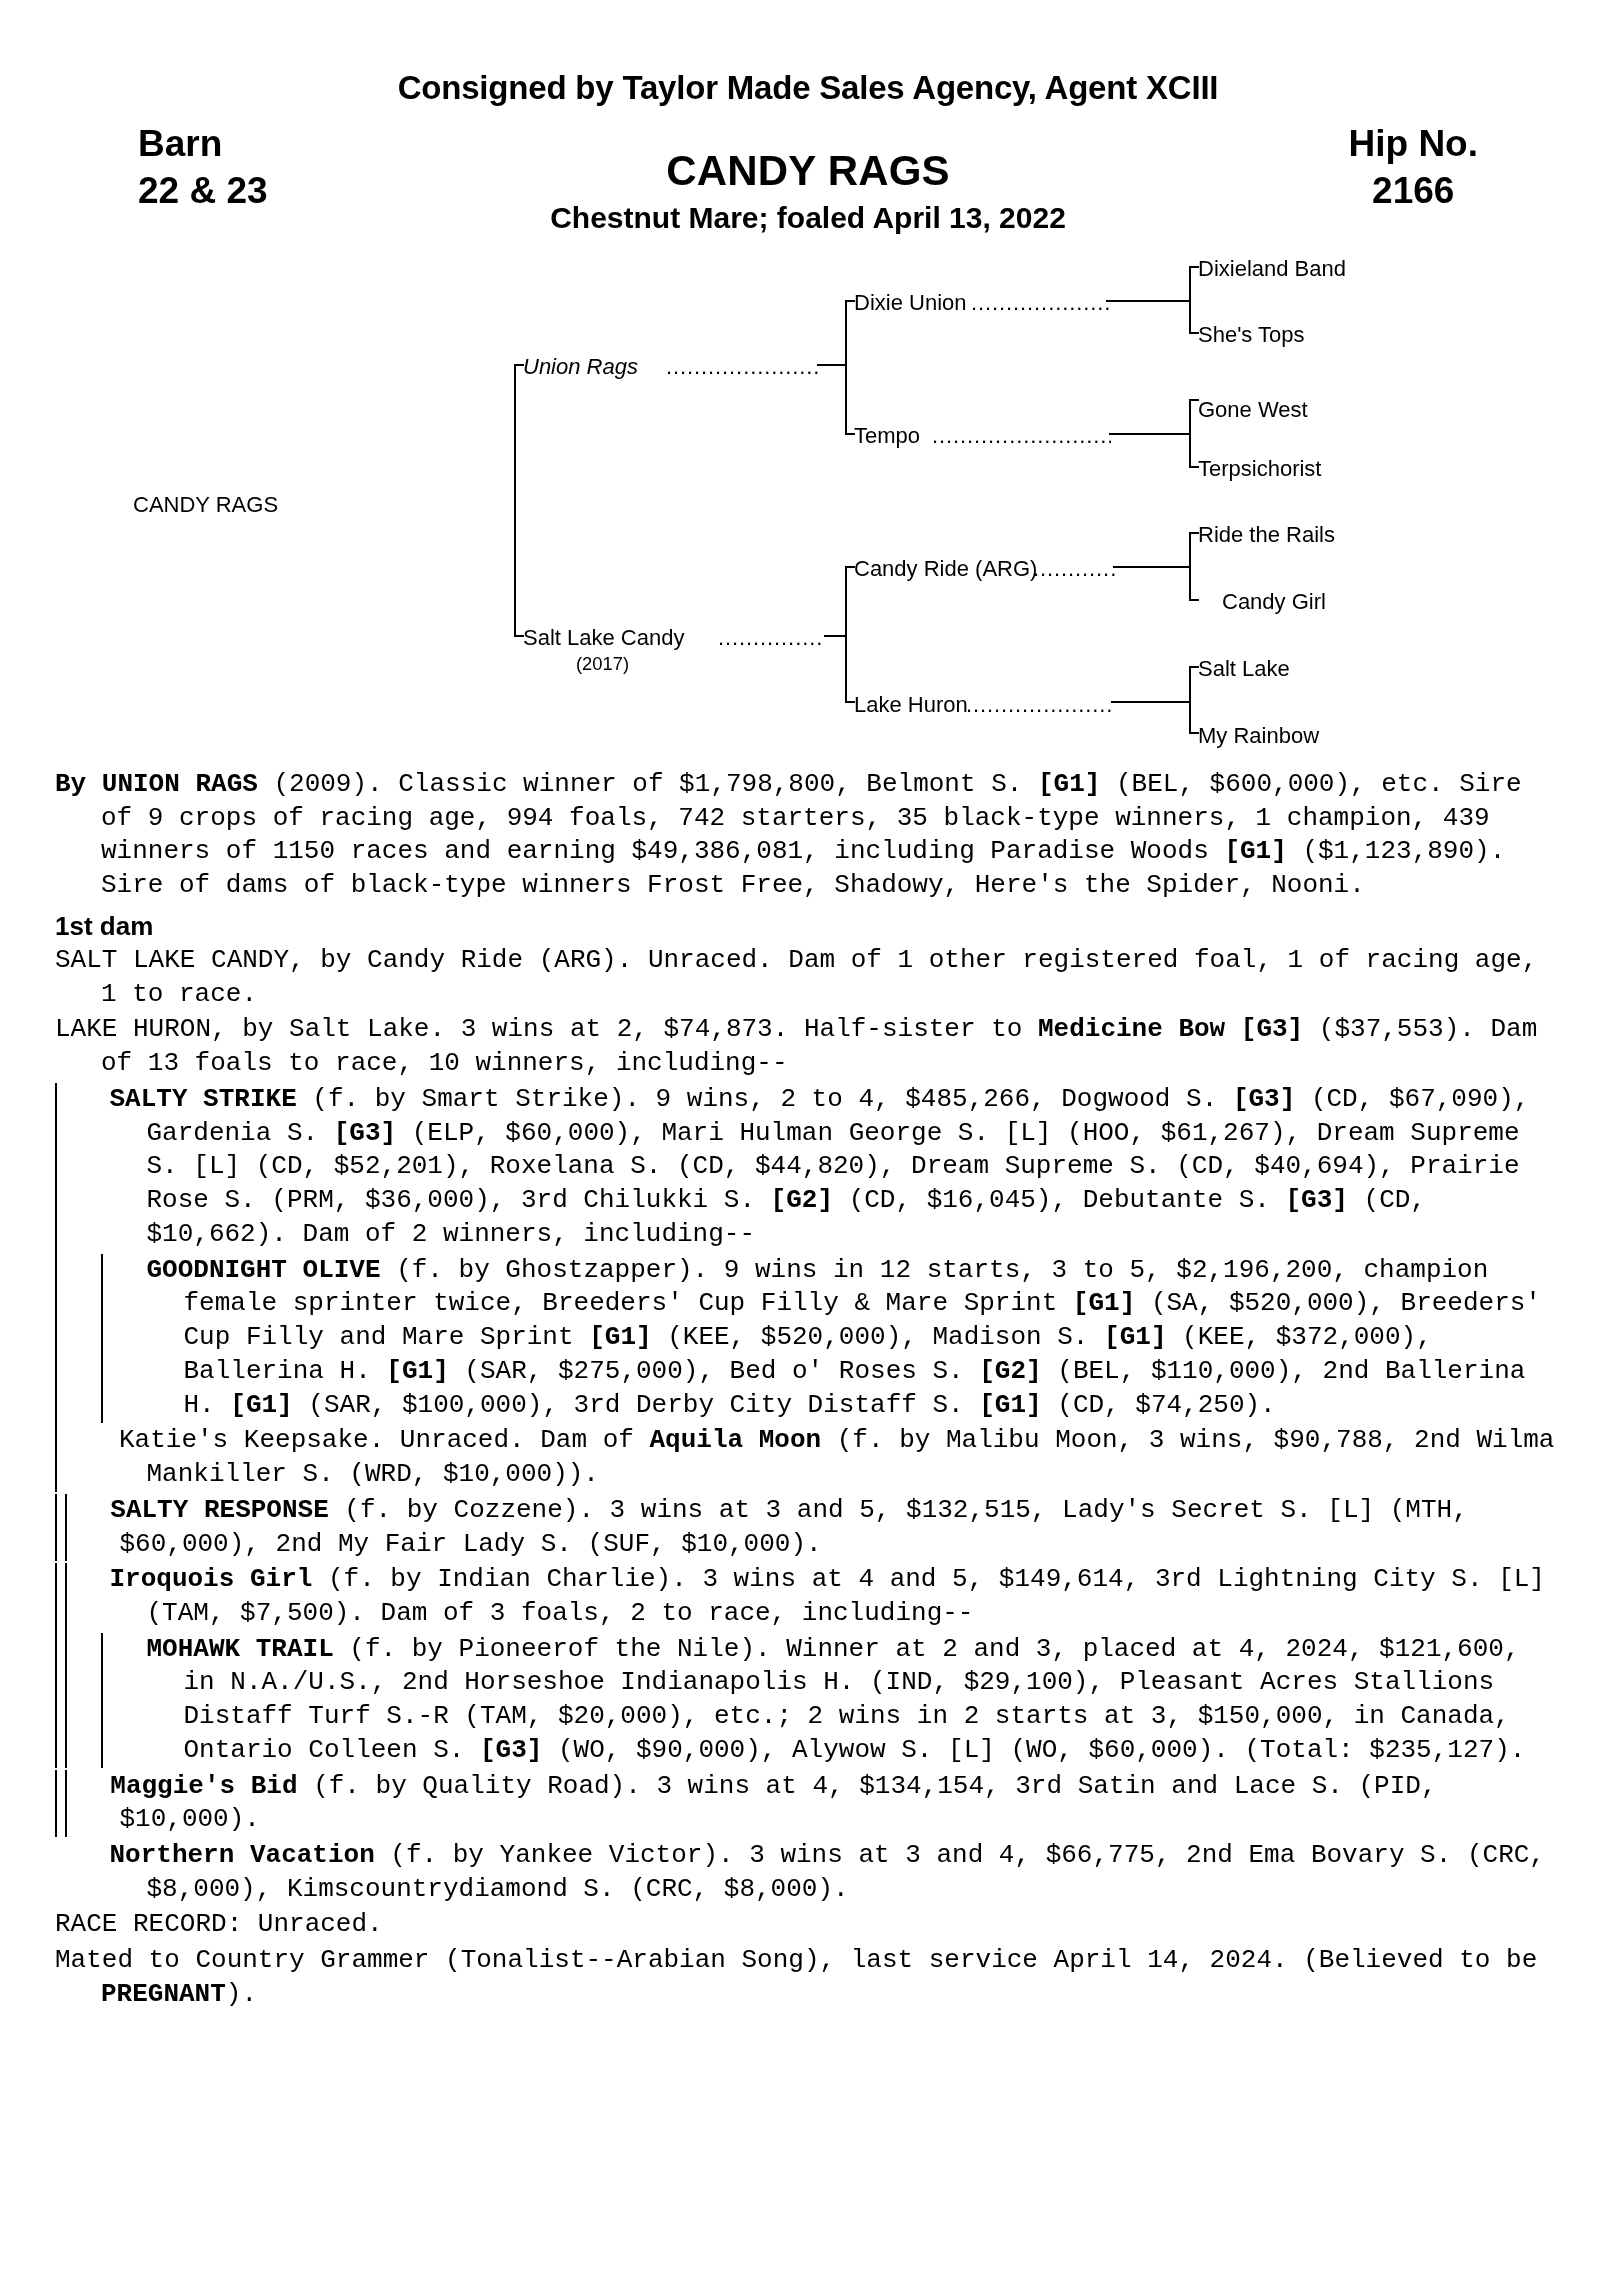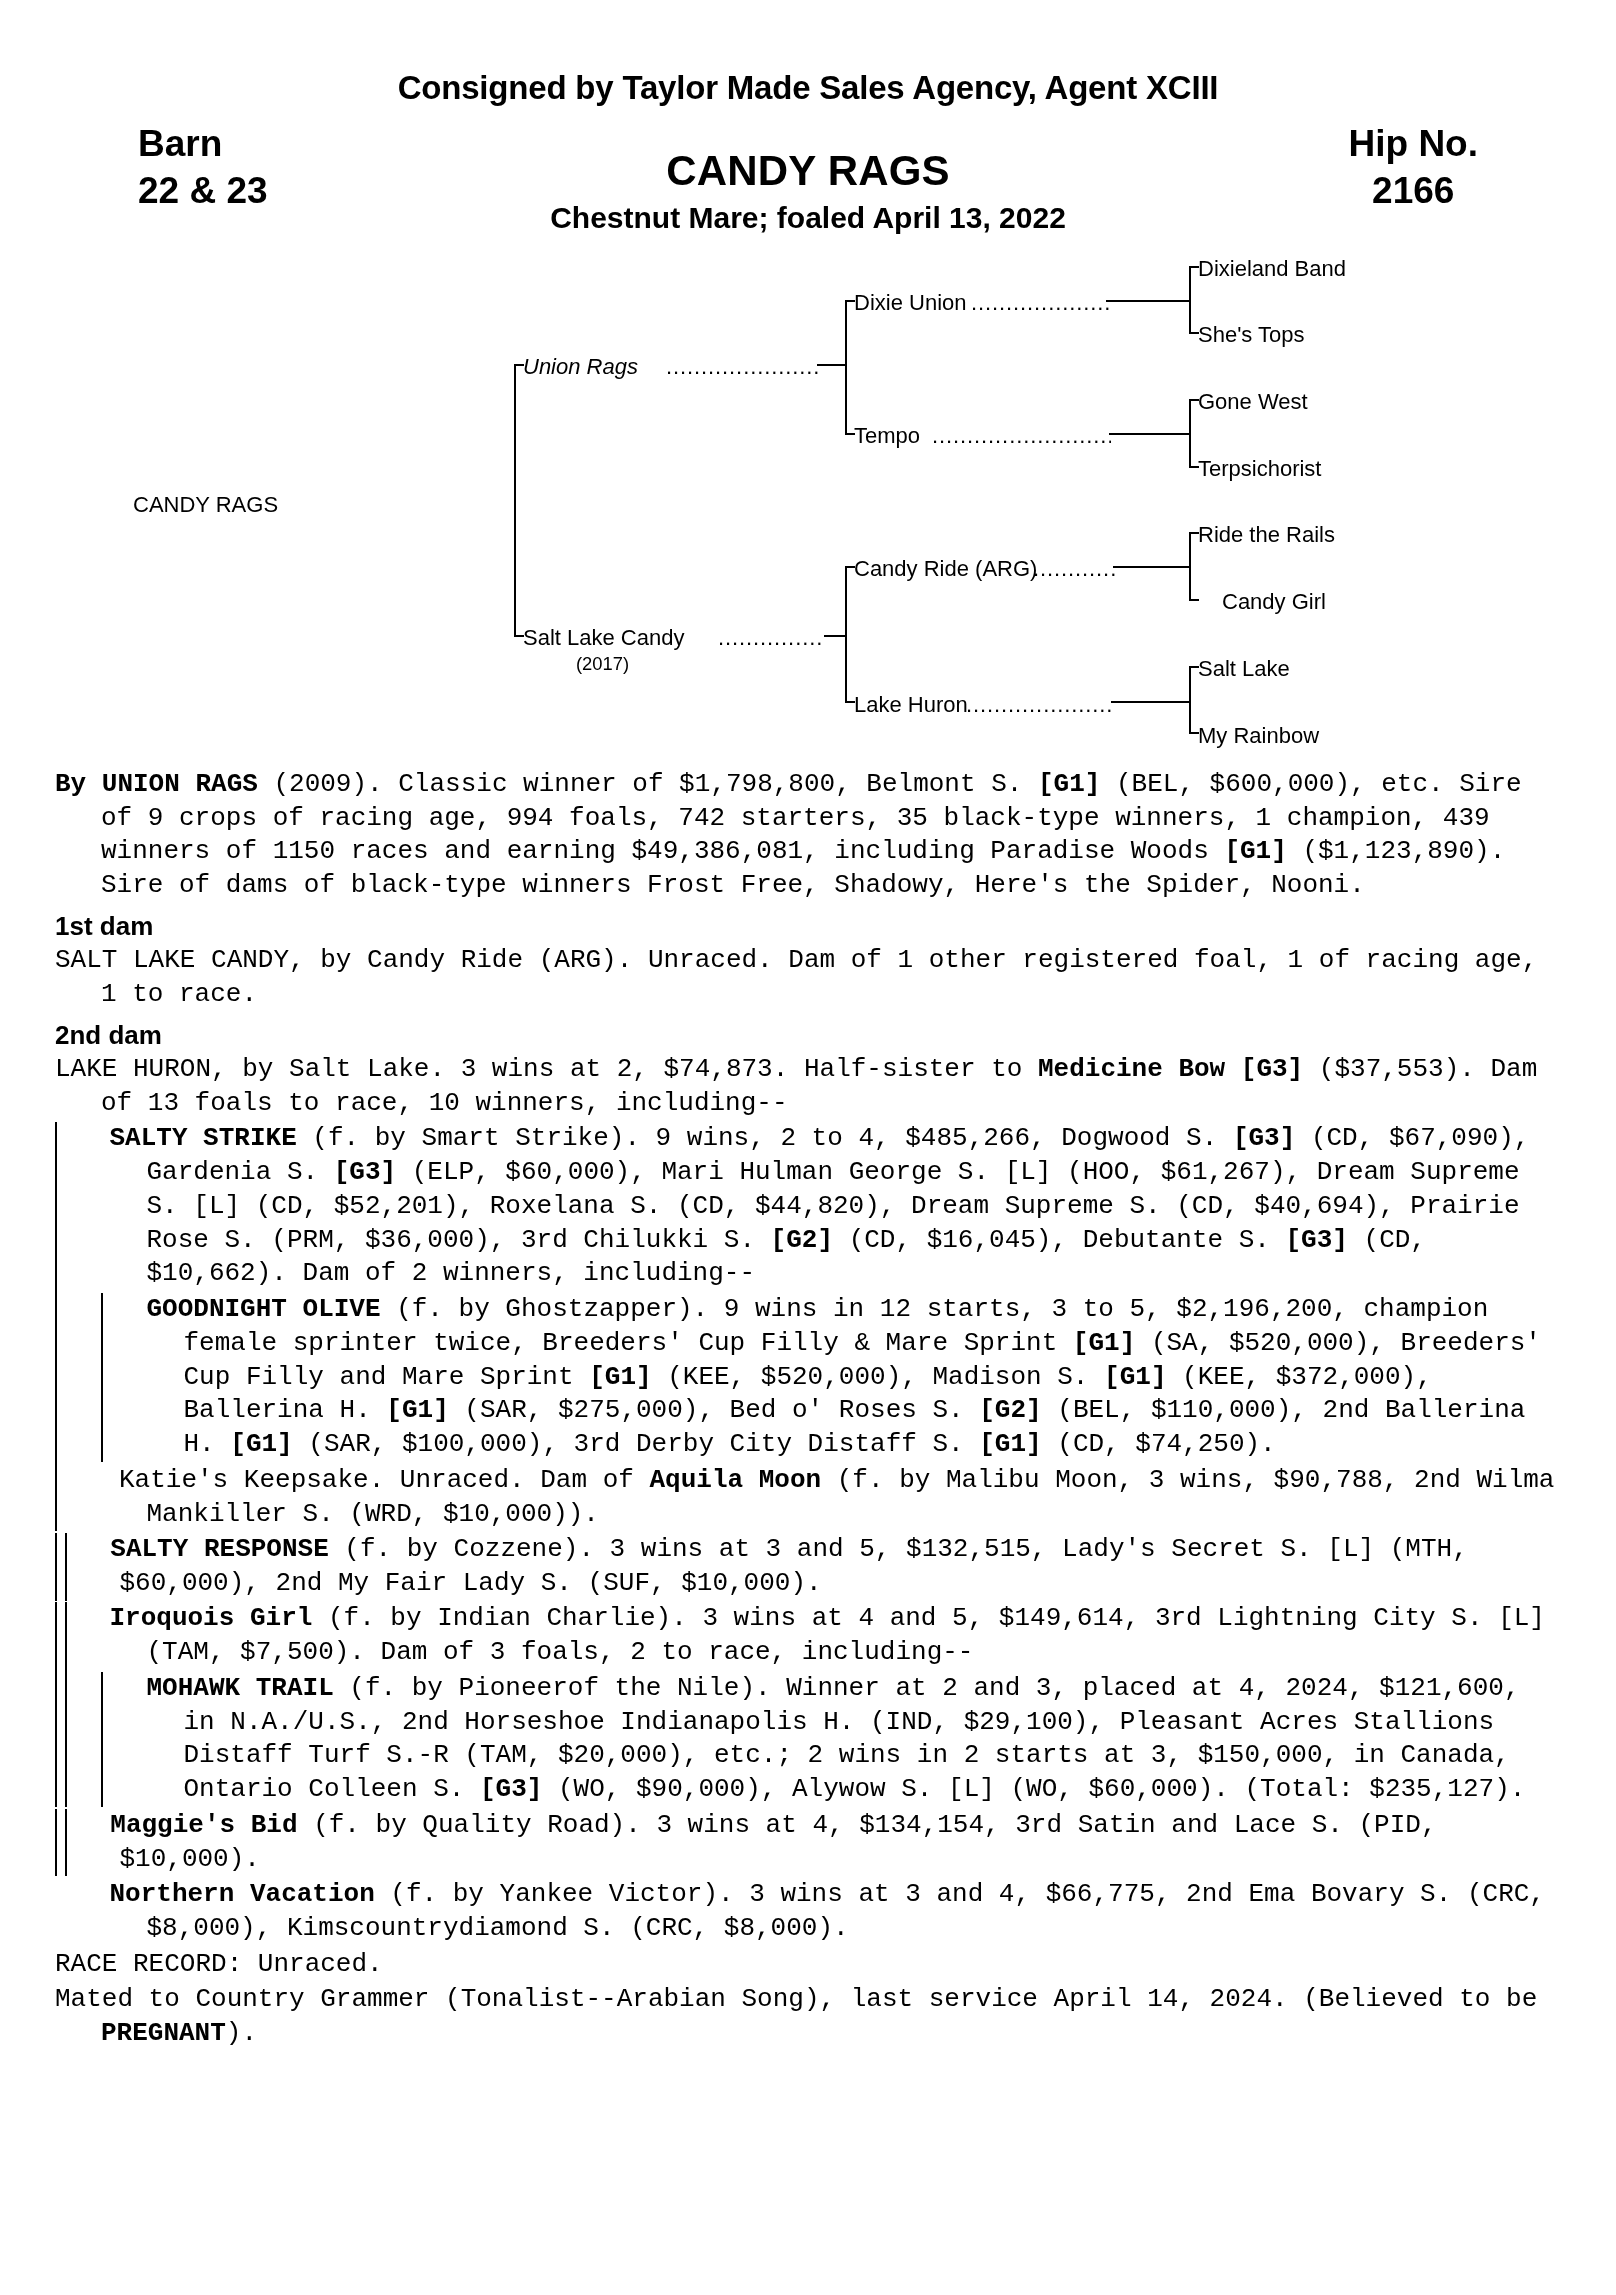--- a/index.html
+++ b/index.html
@@ -200,21 +200,21 @@
 
     <div class="ped-line" style="left:790px; top:322px; width:2.3px; height:135px;"></div>
     <div class="ped-line" style="left:790px; top:322px; width:10px; height:2.3px;"></div>
     <div class="ped-line" style="left:790px; top:457px; width:10px; height:2.3px;"></div>
 
     <div class="ped-line" style="left:762px; top:120px; width:27.5px; height:2.3px;"></div>
     <div class="ped-line" style="left:769px; top:391px; width:20.7px; height:2.3px;"></div>
 
     <div class="ped-label" style="left:1143px; top:11.5px;">Dixieland Band</div>
     <div class="ped-label" style="left:1143px; top:78px;">She's Tops</div>
-    <div class="ped-label" style="left:1143px; top:145px;">Gone West</div>
+    <div class="ped-label" style="left:1143px; top:153px;">Gone West</div>
     <div class="ped-label" style="left:1143px; top:212px;">Terpsichorist</div>
     <div class="ped-label" style="left:1143px; top:278px;">Ride the Rails</div>
     <div class="ped-label" style="left:1167px; top:345px;">Candy Girl</div>
     <div class="ped-label" style="left:1143px; top:412px;">Salt Lake</div>
     <div class="ped-label" style="left:1143px; top:479px;">My Rainbow</div>
 
     <div class="ped-line" style="left:1134px; top:21.6px; width:2.3px; height:67px;"></div>
     <div class="ped-line" style="left:1134px; top:21.6px; width:10px; height:2.3px;"></div>
     <div class="ped-line" style="left:1134px; top:88px; width:10px; height:2.3px;"></div>
 
@@ -238,21 +238,20 @@
 
   <div class="body">
 
     <div class="para hang">
       <b>By UNION RAGS</b><span> (2009). Classic winner of $1,798,800, Belmont S. </span><b>[G1]</b><span> (BEL, $600,000), etc. Sire of 9 crops of racing age, 994 foals, 742 starters, 35 black-type winners, 1 champion, 439 winners of 1150 races and earning $49,386,081, including Paradise Woods </span><b>[G1]</b><span> ($1,123,890). Sire of dams of black-type winners Frost Free, Shadowy, Here's the Spider, Nooni.</span>
     </div>
 
     <div class="sec-head">1st dam</div>
     <div class="para hang">SALT LAKE CANDY, by Candy Ride (ARG). Unraced. Dam of 1 other registered foal, 1 of racing age, 1 to race.</div>
 
-    <div class="sec-head">2nd dam</div>
     <div class="para hang">
       <span>LAKE HURON, by Salt Lake. 3 wins at 2, $74,873. Half-sister to </span><b>Medicine Bow</b> <b>[G3]</b><span> ($37,553). Dam of 13 foals to race, 10 winners, including--</span>
     </div>
 
     <div class="blk ind1">
       <div class="rule"></div>
       <div class="para hang2" style="padding-left:64px; text-indent:-37px;">
         <b>SALTY STRIKE</b><span> (f. by Smart Strike). 9 wins, 2 to 4, $485,266, Dogwood S. </span><b>[G3]</b><span> (CD, $67,090), Gardenia S. </span><b>[G3]</b><span> (ELP, $60,000), Mari Hulman George S. [L] (HOO, $61,267), Dream Supreme S. [L] (CD, $52,201), Roxelana S. (CD, $44,820), Dream Supreme S. (CD, $40,694), Prairie Rose S. (PRM, $36,000), 3rd Chilukki S. </span><b>[G2]</b><span> (CD, $16,045), Debutante S. </span><b>[G3]</b><span> (CD, $10,662). Dam of 2 winners, including--</span>
       </div>
 

